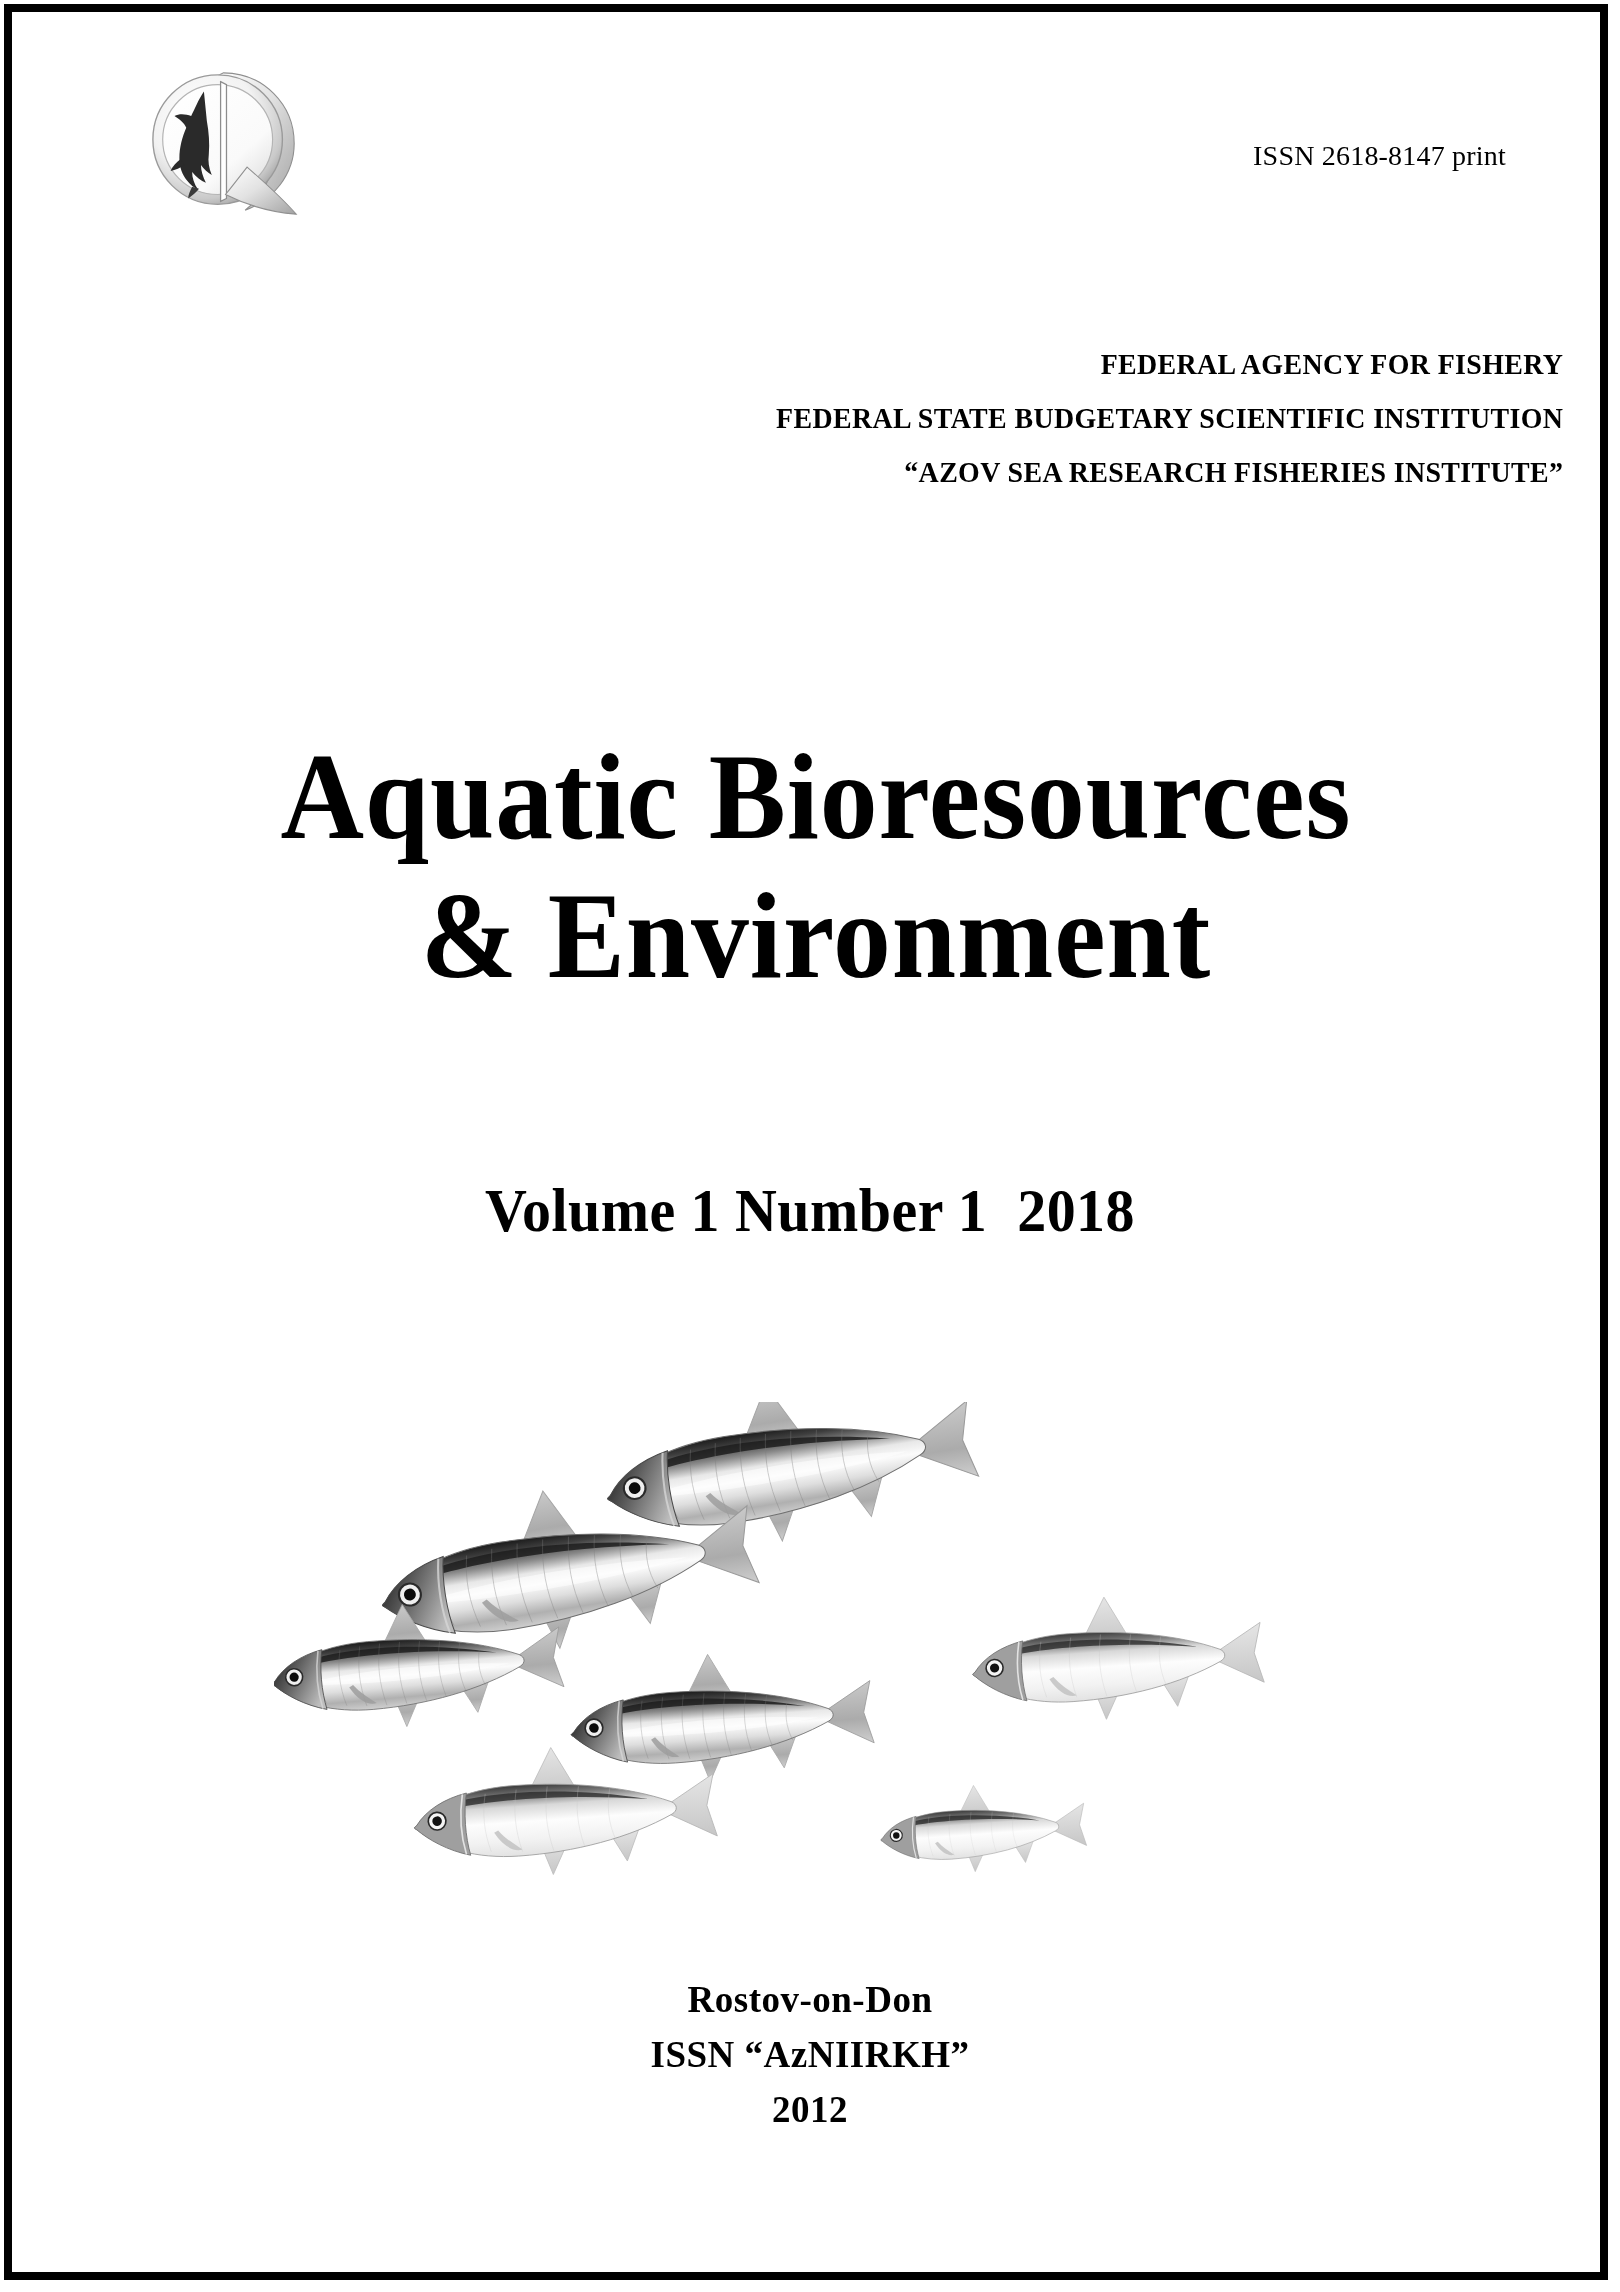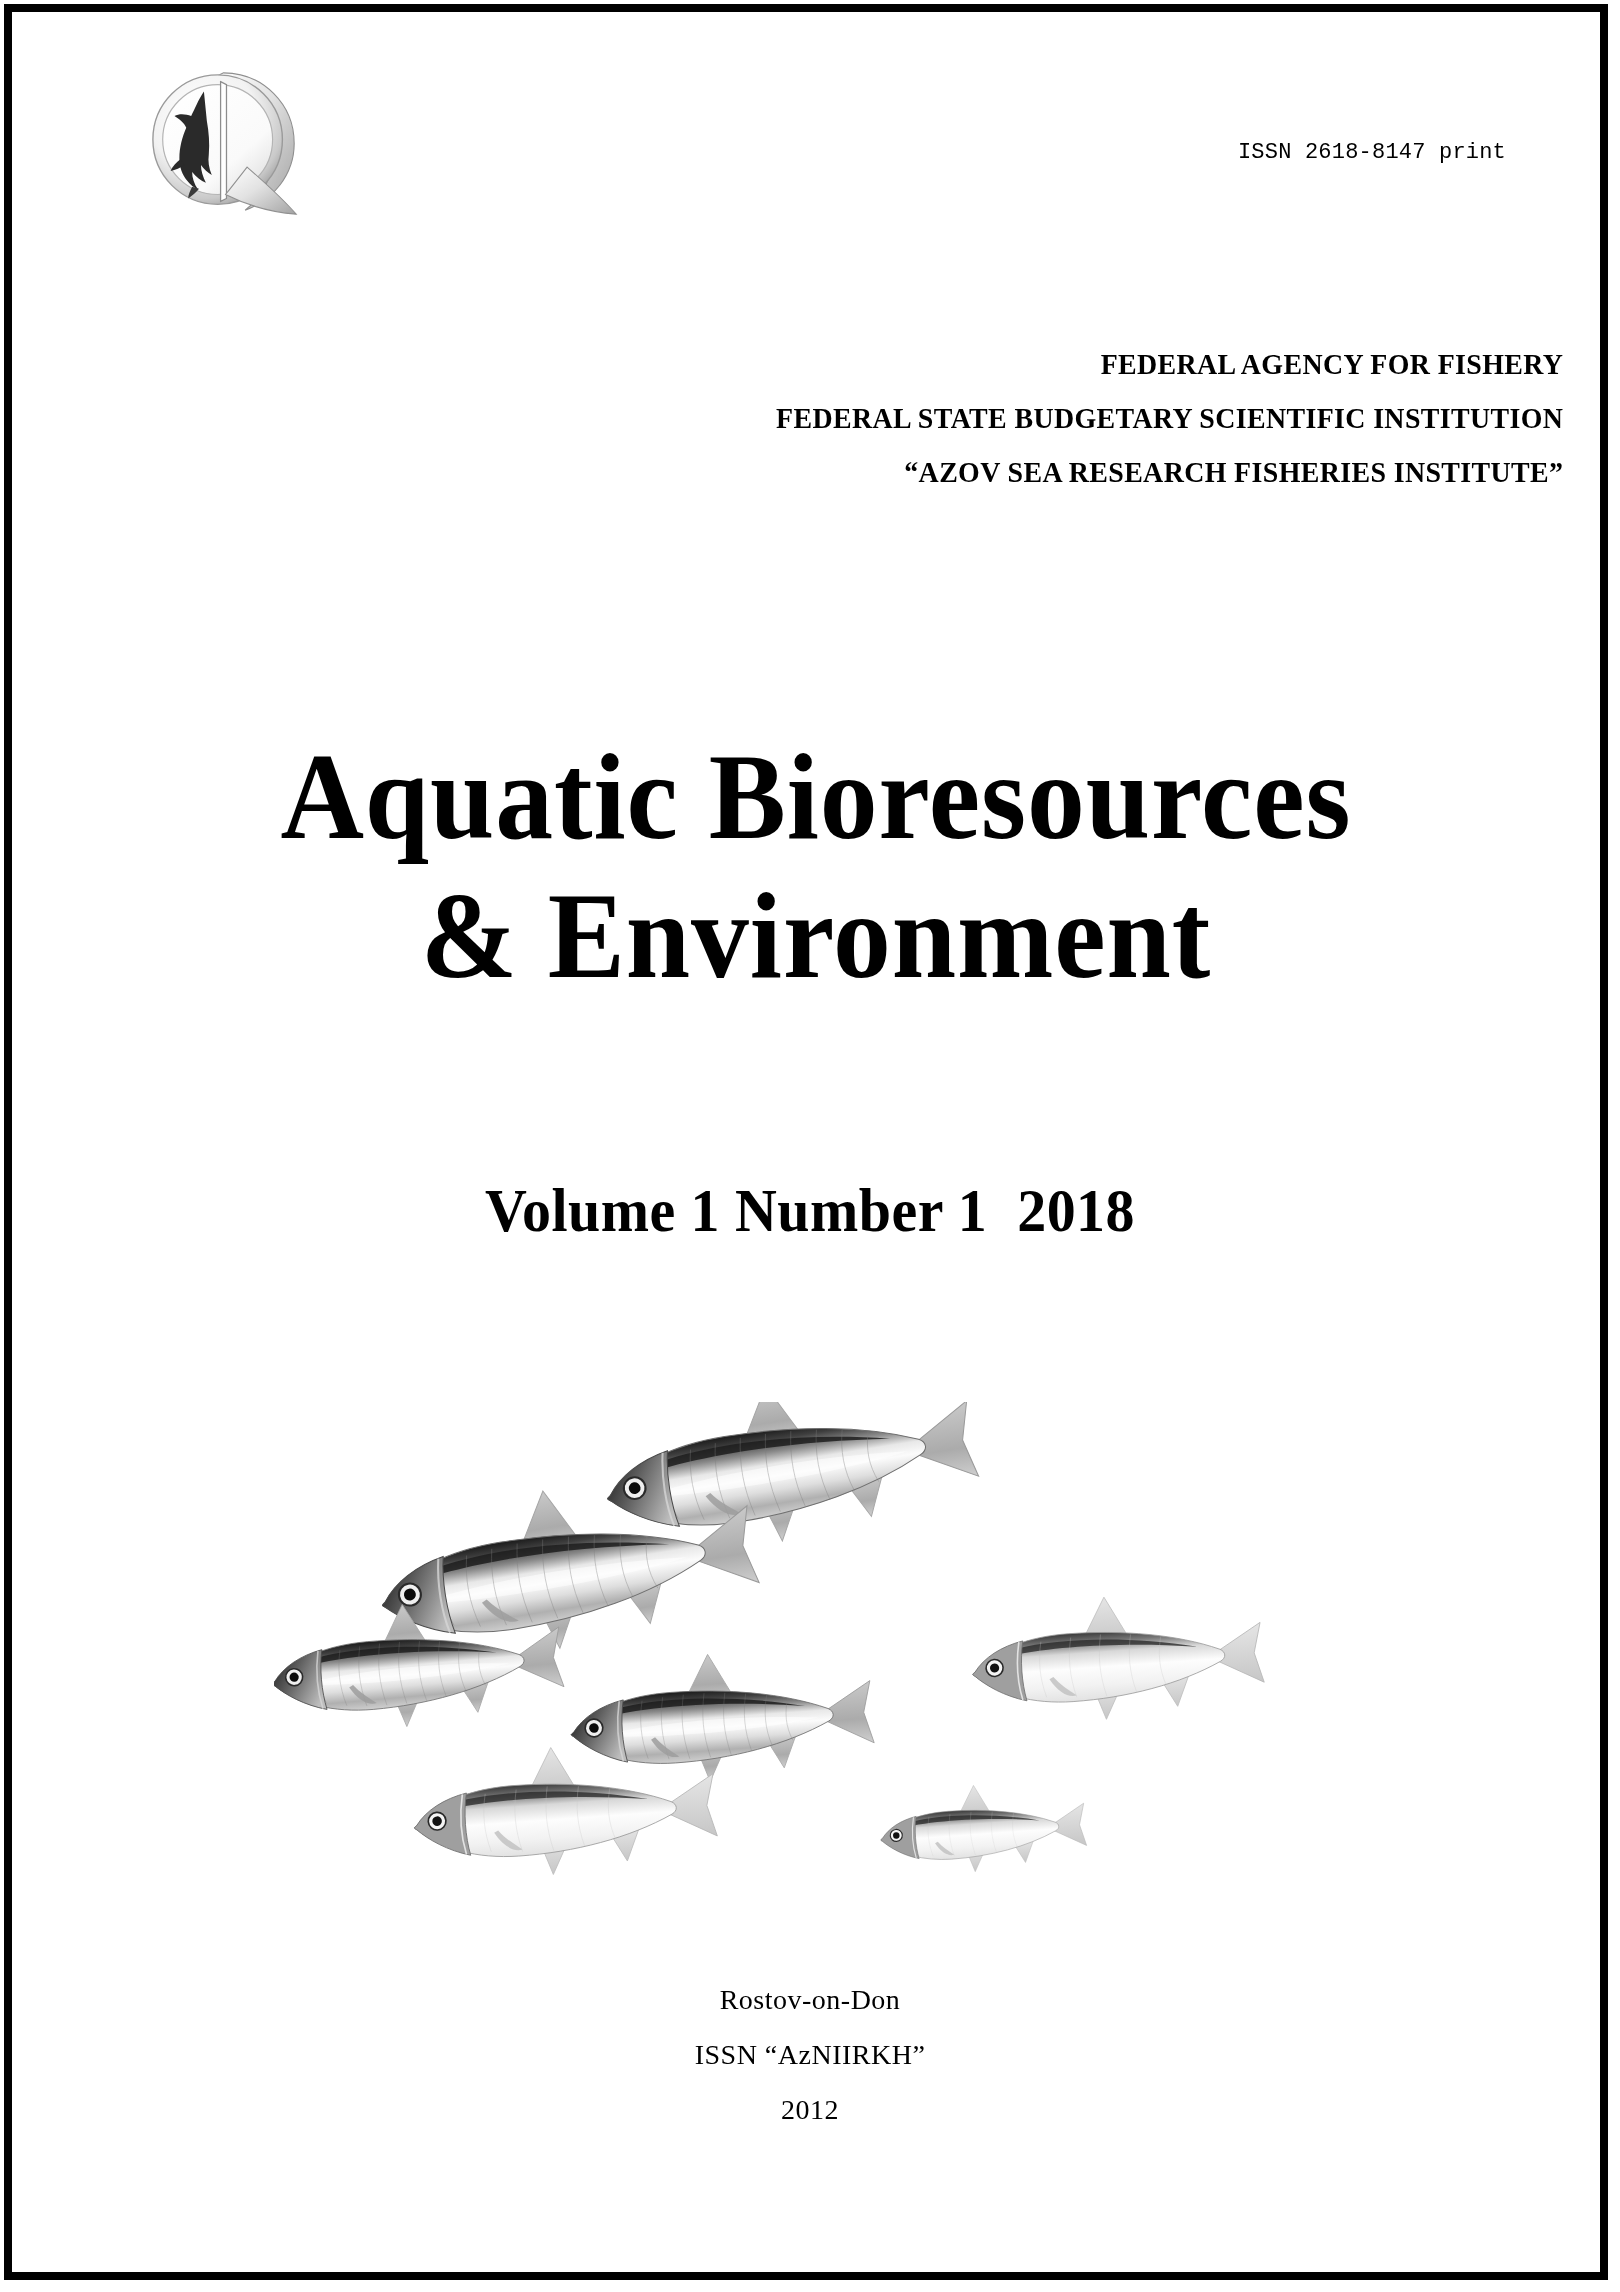--- a/index.html
+++ b/index.html
@@ -41,24 +41,24 @@
     width: 157px;
     height: 157px;
   }
   .logo svg { display: block; width: 100%; height: 100%; }
 
   
   .issn {
     position: absolute;
     right: 114px;
     top: 140px;
-    font-size: 22px;
+    font-size: 28px;
     letter-spacing: 0.2px;
     white-space: nowrap;
-    font-family: Liberation Mono, monospace;
+    font-family: Liberation Serif, serif;
   }
 
   
   .org {
     position: absolute;
     left: 0;
     right: 0;
     top: 337px;
     text-align: right;
   }
@@ -122,22 +122,22 @@
   
   .imprint {
     position: absolute;
     left: 0;
     right: 0;
     top: 1972px;
     text-align: center;
   }
   .imprint-line {
     font-family: "Liberation Serif", "DejaVu Serif", serif;
-    font-weight: normal;
-    font-size: 28px;
+    font-weight: bold;
+    font-size: 37px;
     line-height: 55px;
     letter-spacing: 0.5px;
     white-space: nowrap;
   }
 </style>
 </head>
 <body>
 
 <div class="page">
 

